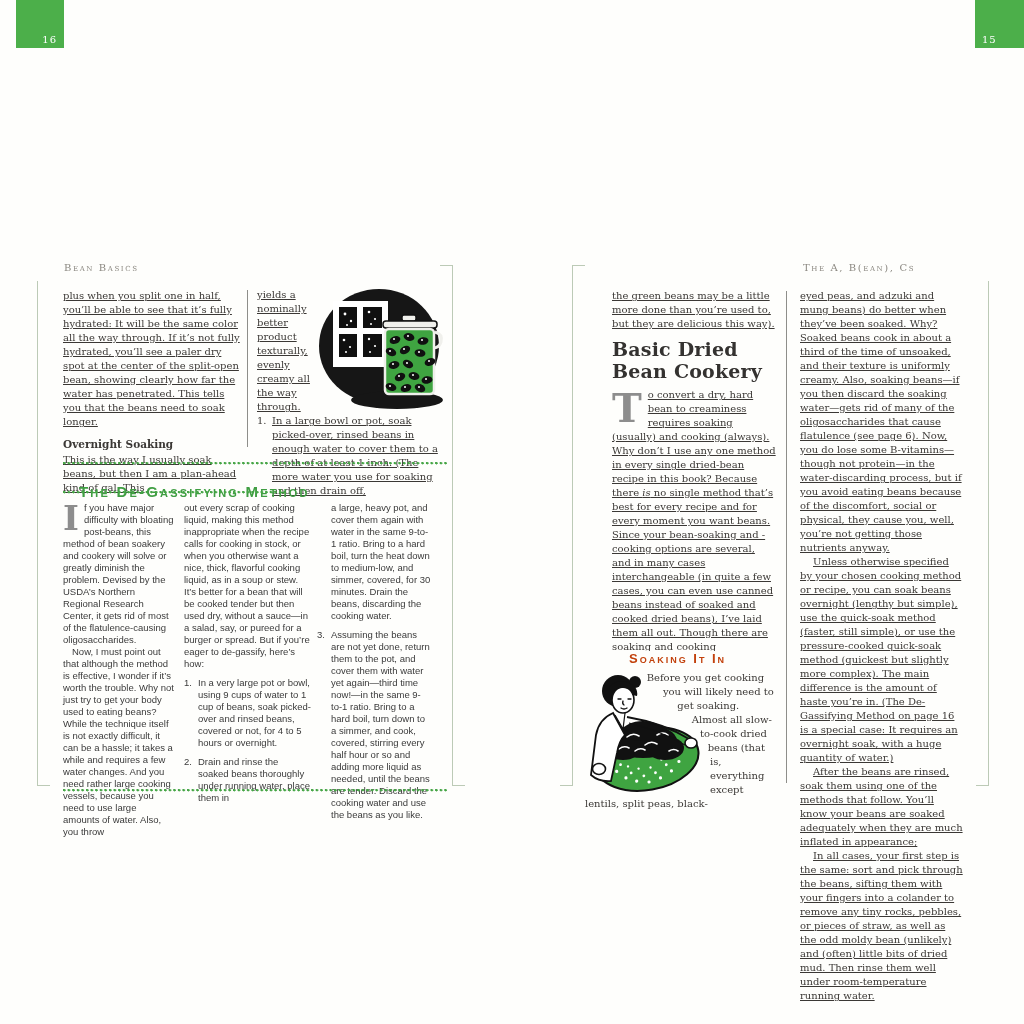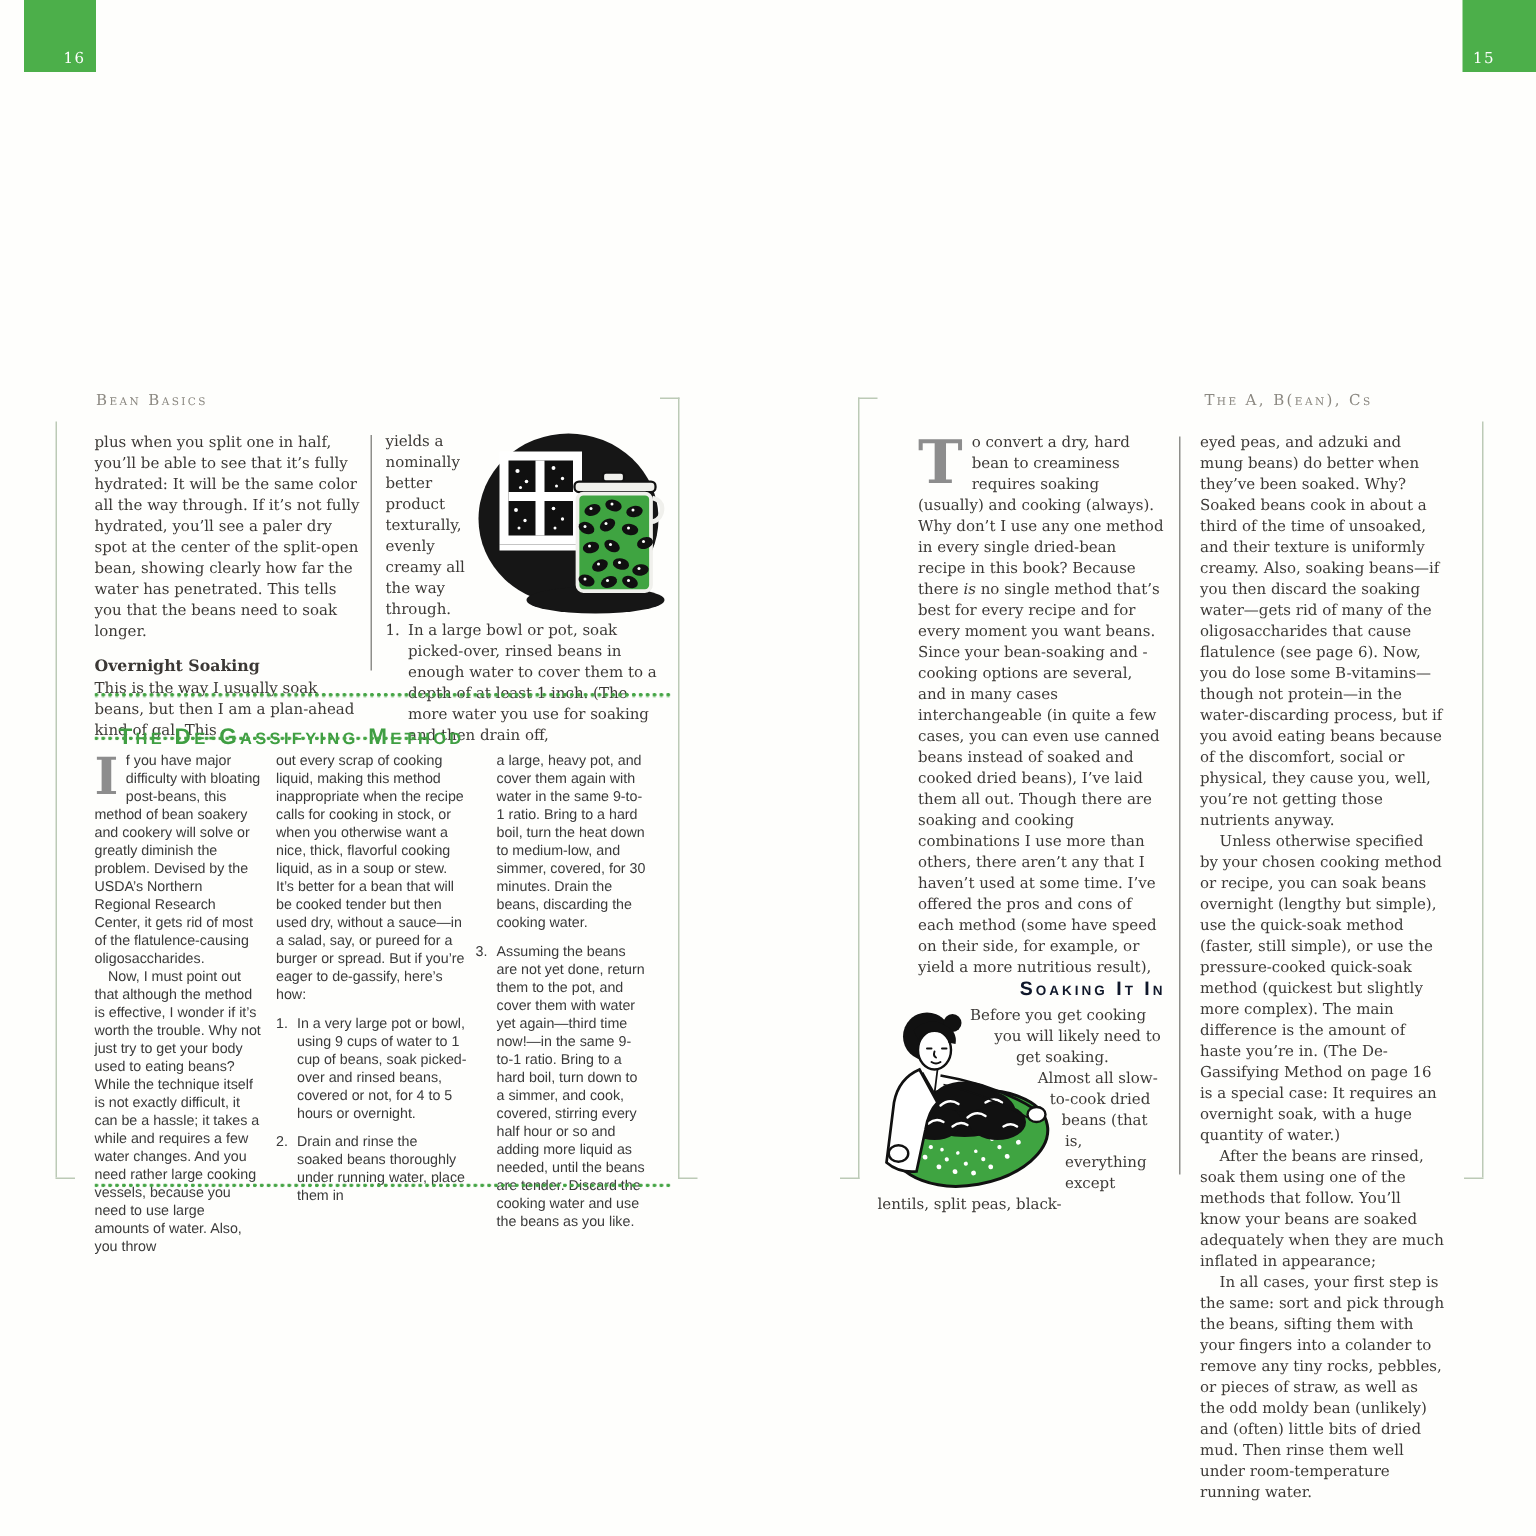--- a/index.html
+++ b/index.html
@@ -16,21 +16,21 @@
   .tab-right .tab-num{left:7px;text-align:right;}
   .running-head{position:absolute;top:262px;font-size:10px;letter-spacing:1.6px;color:#8b8881;
                 font-variant:small-caps;font-family:"DejaVu Serif",serif;}
   .head-left{left:64px;}
   .head-right{left:760px;width:198px;text-align:center;}
 
   
   .frame{position:absolute;background:#bccab6;}
 
   
-  .body-p{font-size:10px;line-height:14px;margin:0;}
+  .body-p{font-size:10px;line-height:14px;margin:0;text-decoration:underline;}
   .body-p + .body-p{margin-top:0;}
   .serif-bold{font-weight:bold;}
   .col{position:absolute;}
 
   
   .lp-col1{left:63px;top:289px;width:180px;}
   .lp-col1 h3{font-size:10.5px;margin:9px 0 3px 0;}
   .divider{position:absolute;background:#8e8e8a;width:1px;}
   .lp-col2{left:257px;top:288px;width:190px;}
   .jar-fig{float:right;width:130px;height:124px;margin:0 0 2px 4px;
@@ -65,21 +65,21 @@
 
   
   .rp-col1{left:612px;top:289px;width:164px;height:362px;overflow:hidden;}
   .page-title{font-size:19px;line-height:22px;margin:7px 0 6px 0;color:#343230;
               font-weight:600;letter-spacing:0.2px;}
   .ital{font-style:italic;}
   .rp-col2{left:800px;top:289px;width:164px;}
   .rp-col2 .body-p{text-indent:13px;}
   .rp-col2 .noindent{text-indent:0;}
   .soaking-sec{left:585px;top:651px;width:192px;}
-  .soak-head{margin:0 0 5px 44px;width:148px;text-align:right;color:#0f172a;
+  .soak-head{margin:0 0 5px 44px;width:148px;text-align:left;color:#c2410c;
              font-family:"Liberation Sans",sans-serif;font-variant:small-caps;
              font-size:13px;letter-spacing:2px;font-weight:600;}
   .woman-fig{float:left;width:122px;height:126px;margin-right:3px;
              shape-outside:polygon(0% 0%,36% 0%,60% 20%,86% 45%,100% 70%,100% 100%,0% 100%);}
   .soak-p{font-size:10px;line-height:14px;margin:0;}
 </style>
 </head>
 <body>
 
 <div id="stage">
@@ -207,20 +207,22 @@
       <p class="cont-p">a large, heavy pot, and cover them again with water in the same 9-to-1 ratio. Bring to a hard boil, turn the heat down to medium-low, and simmer, covered, for 30 minutes. Drain the beans, discarding the cooking water.</p>
       <div class="box-item">
         <span class="list-num">3.</span><span>Assuming the beans are not yet done, return them to the pot, and cover them with water yet again—third time now!—in the same 9-to-1 ratio. Bring to a hard boil, turn down to a simmer, and cook, covered, stirring every half hour or so and adding more liquid as needed, until the beans are tender. Discard the cooking water and use the beans as you like.</span>
       </div>
     </div>
 
     <div class="dots dots-bottom"></div>
   </div>
 
   <div class="col rp-col1">
+    <p class="body-p">the green beans may be a little more done than you’re used to, but they are delicious this way).</p>
+    <h1 class="page-title">Basic Dried Bean Cookery</h1>
     <p class="body-p"><span class="dropcap dc-T">T</span><span>o convert a dry, hard bean to creaminess requires soaking (usually) and cooking (always). Why don’t I use any one method in every single dried-bean recipe in this book? Because there </span><span class="ital">is</span><span> no single method that’s best for every recipe and for every moment you want beans. Since your bean-soaking and -cooking options are several, and in many cases interchangeable (in quite a few cases, you can even use canned beans instead of soaked and cooked dried beans), I’ve laid them all out. Though there are soaking and cooking combinations I use more than others, there aren’t any that I haven’t used at some time. I’ve offered the pros and cons of each method (some have speed on their side, for example, or yield a more nutritious result), so you can decide which one works best for you on any given day.</span></p>
   </div>
 
   <div class="divider" style="left:786px;top:291px;height:492px;"></div>
 
   <div class="col soaking-sec">
     <h2 class="soak-head">Soaking It In</h2>
     <div>
 
       <svg class="woman-fig" viewBox="0 0 122 126">

